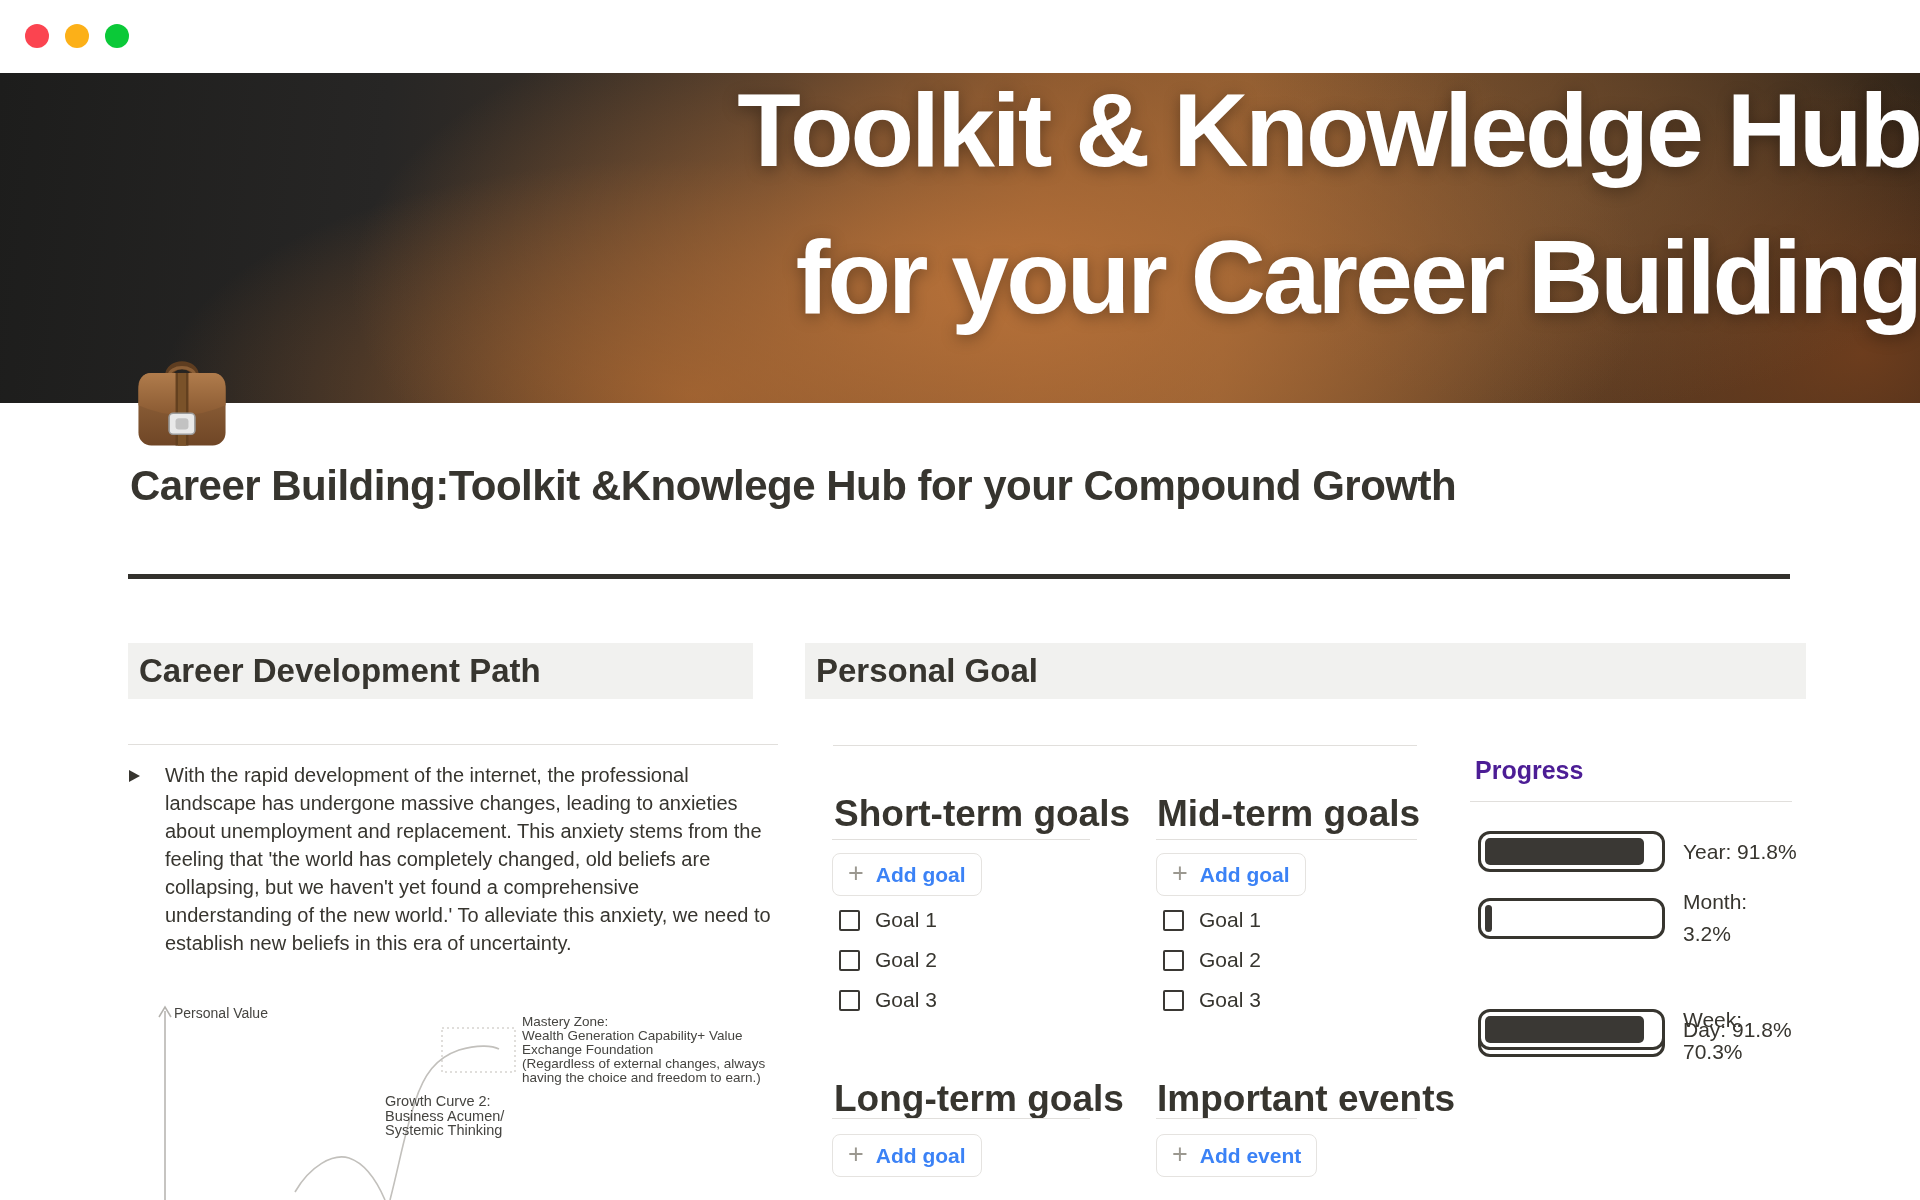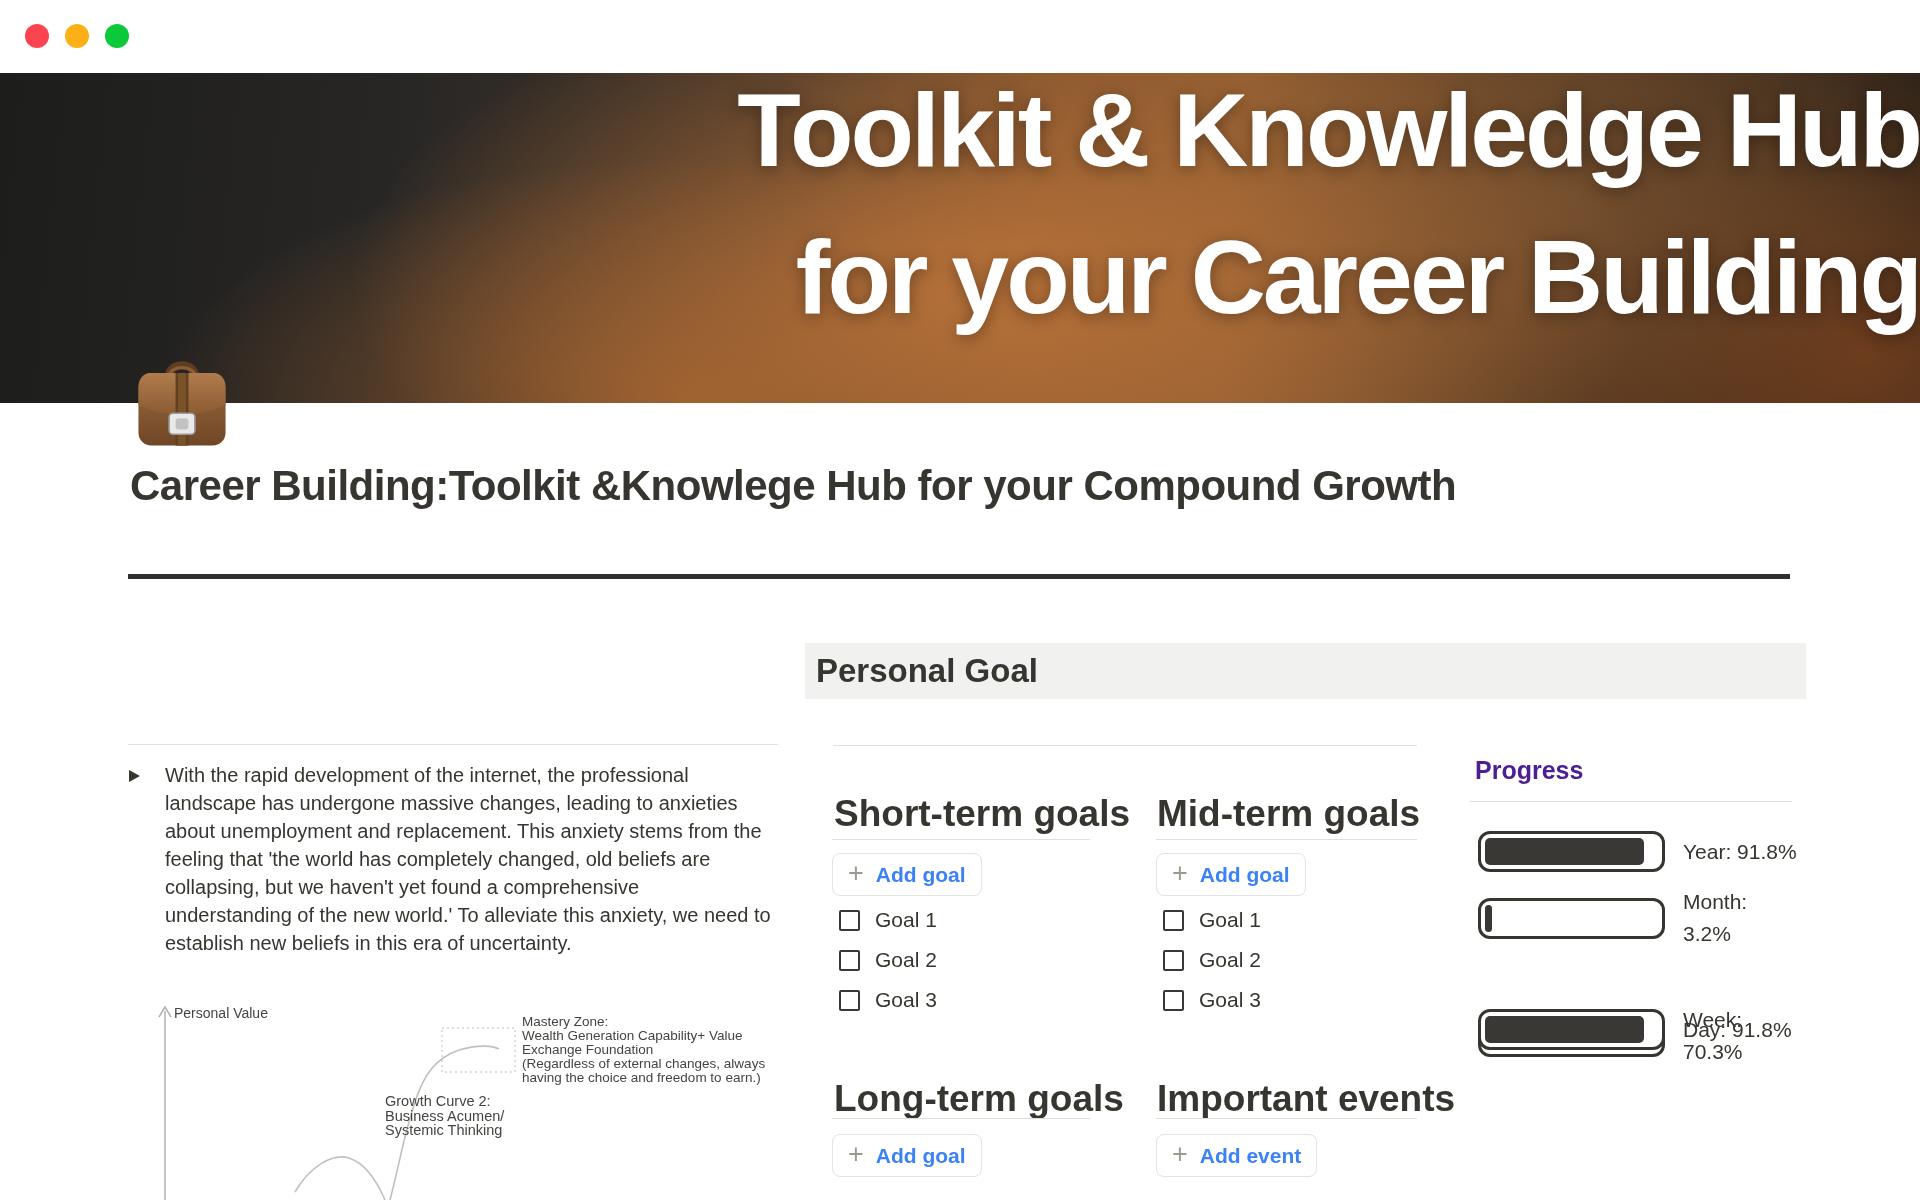--- a/index.html
+++ b/index.html
@@ -107,20 +107,23 @@
       <rect x="28" y="13" width="8" height="45" fill="#63401f"></rect>
       <rect x="29.5" y="13" width="5" height="45" fill="#7a5229"></rect>
       <rect x="24" y="38" width="16" height="13" rx="2.5" fill="#e9e9e9" stroke="#9b9b9b" stroke-width="1"></rect>
       <rect x="28" y="41" width="8" height="7" rx="2" fill="#c2c2c2"></rect>
     </svg>
   </div>
 
   <div class="page-title">Career Building:Toolkit &amp;Knowlege Hub for your Compound Growth</div>
   <div class="thick-divider"></div>
 
+  <div class="sec-header sec-left">
+    <span>Career Development Path</span>
+  </div>
   <div class="hline" style="left:128px;top:744px;width:650px;"></div>
 
   <div class="toggle-arrow"></div>
   <div class="toggle-text">With the rapid development of the internet, the professional landscape has undergone massive changes, leading to anxieties about unemployment and replacement. This anxiety stems from the feeling that 'the world has completely changed, old beliefs are collapsing, but we haven't yet found a comprehensive understanding of the new world.' To alleviate this anxiety, we need to establish new beliefs in this era of uncertainty.</div>
 
   <svg class="diagram" viewBox="0 0 660 197">
     <line x1="37" y1="8" x2="37" y2="197" stroke="#b3b1ad" stroke-width="1.5"></line>
     <polyline points="31,14 37,4 43,14" fill="none" stroke="#b3b1ad" stroke-width="1.5"></polyline>
     <text x="46" y="15" font-size="14">Personal Value</text>
 

